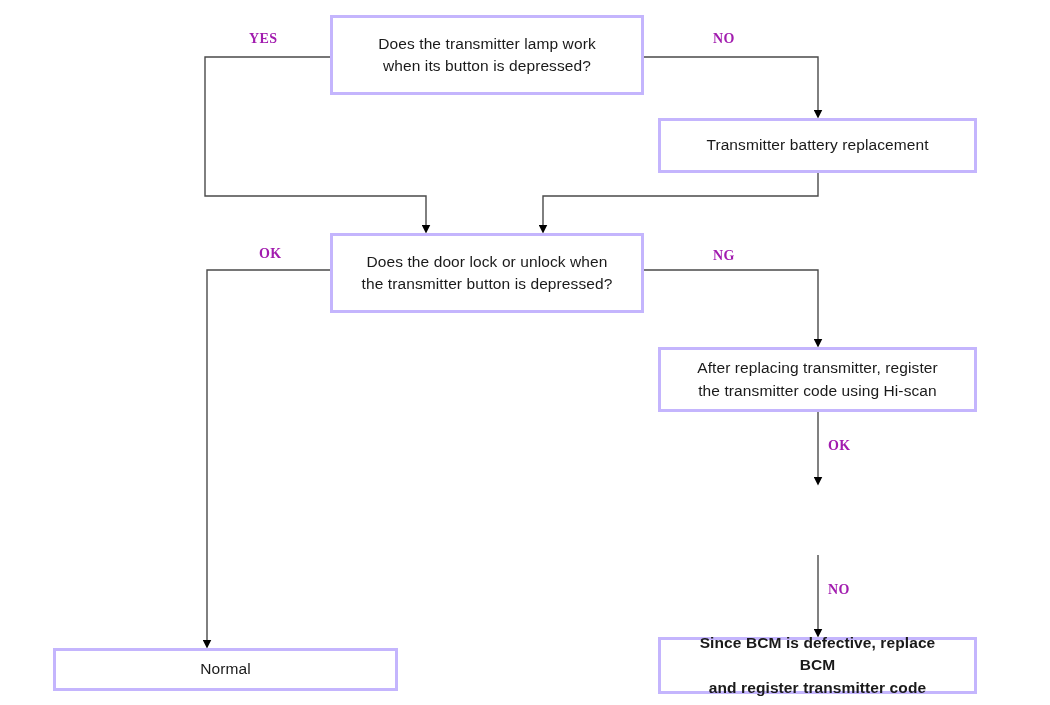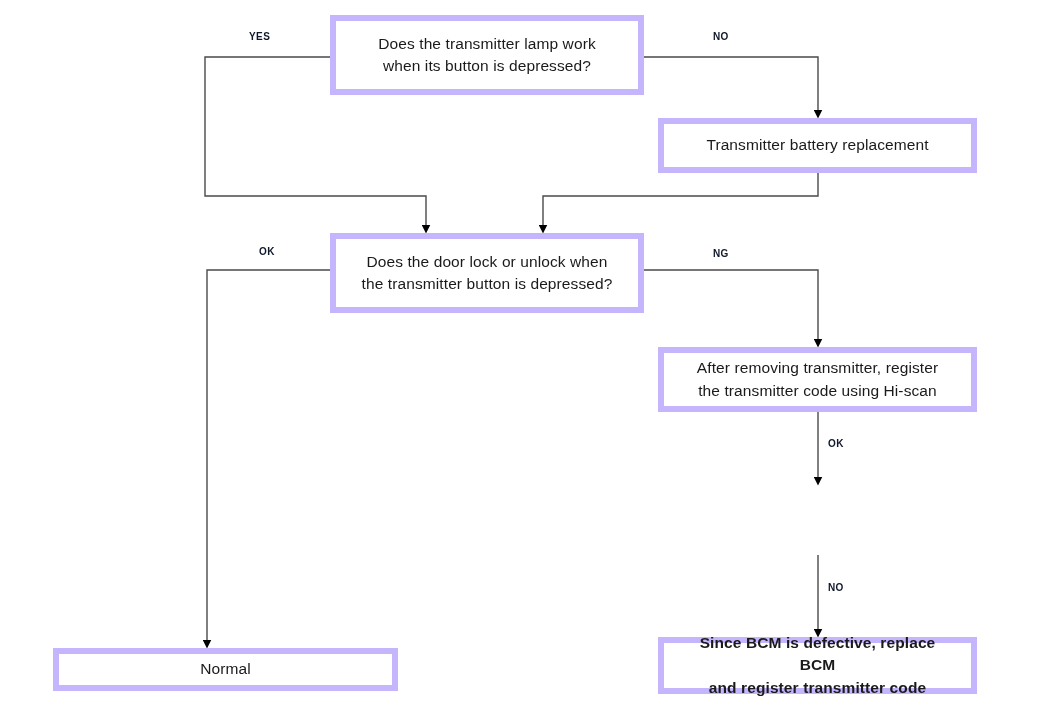--- a/index.html
+++ b/index.html
@@ -19,43 +19,43 @@
   .flow-svg {
     position: absolute;
     left: 0;
     top: 0;
     width: 1050px;
     height: 705px;
   }
   .node {
     position: absolute;
     box-sizing: border-box;
-    border: 6px solid #c4b5fd;
+    border: 3px solid #c4b5fd;
     background: #ffffff;
     display: flex;
     align-items: center;
     justify-content: center;
     text-align: center;
     color: #1a1a1a;
     font-size: 15.5px;
     line-height: 1.45;
     font-family: "Liberation Sans", sans-serif;
     letter-spacing: 0.1px;
     padding: 2px 25px;
   }
   .node-text {
     display: block;
     white-space: pre-line;
   }
   .edge-label {
     position: absolute;
-    font-family: Liberation Sans, sans-serif;
-    font-size: 10px;
+    font-family: Liberation Serif, serif;
+    font-size: 14px;
     font-weight: bold;
-    color: #0f172a;
+    color: #a21caf;
     letter-spacing: 0.4px;
     white-space: nowrap;
   }
 </style>
 </head>
 <body>
 
 <div id="canvas">
 
   <svg class="flow-svg" viewBox="0 0 1050 705" xmlns="http://www.w3.org/2000/svg">
@@ -83,21 +83,21 @@
   <div class="node" style="left:658px; top:118px; width:319px; height:55px;">
     <span class="node-text">Transmitter battery replacement</span>
   </div>
 
   <div class="node" style="left:330px; top:233px; width:314px; height:80px;align-items:center;">
     <span class="node-text">Does the door lock or unlock when
 the transmitter button is depressed?</span>
   </div>
 
   <div class="node" style="left:658px; top:347px; width:319px; height:65px;">
-    <span class="node-text">After removing transmitter, register
+    <span class="node-text">After replacing transmitter, register
 the transmitter code using Hi-scan</span>
   </div>
 
 
   <div class="node" style="left:658px; top:637px; width:319px; height:57px;font-weight:bold;">
     <span class="node-text">Since BCM is defective, replace BCM
 and register transmitter code</span>
   </div>
 
   <div class="node" style="left:53px; top:648px; width:345px; height:43px;">

